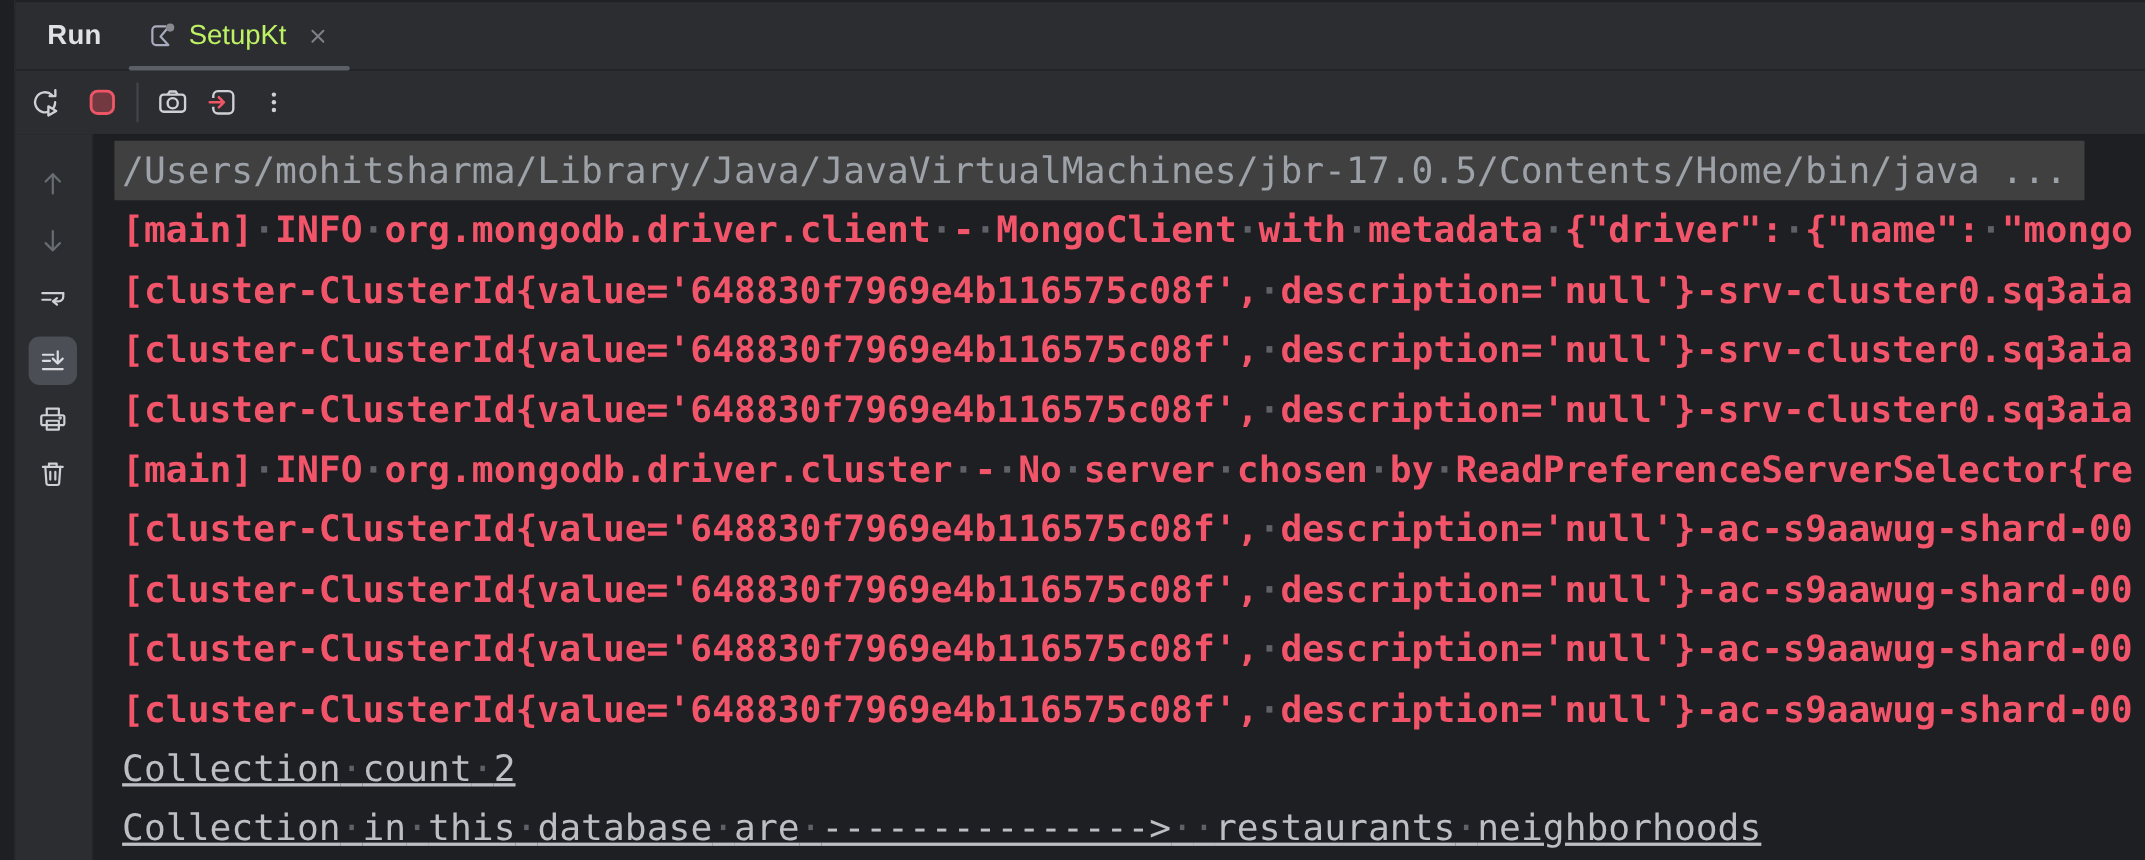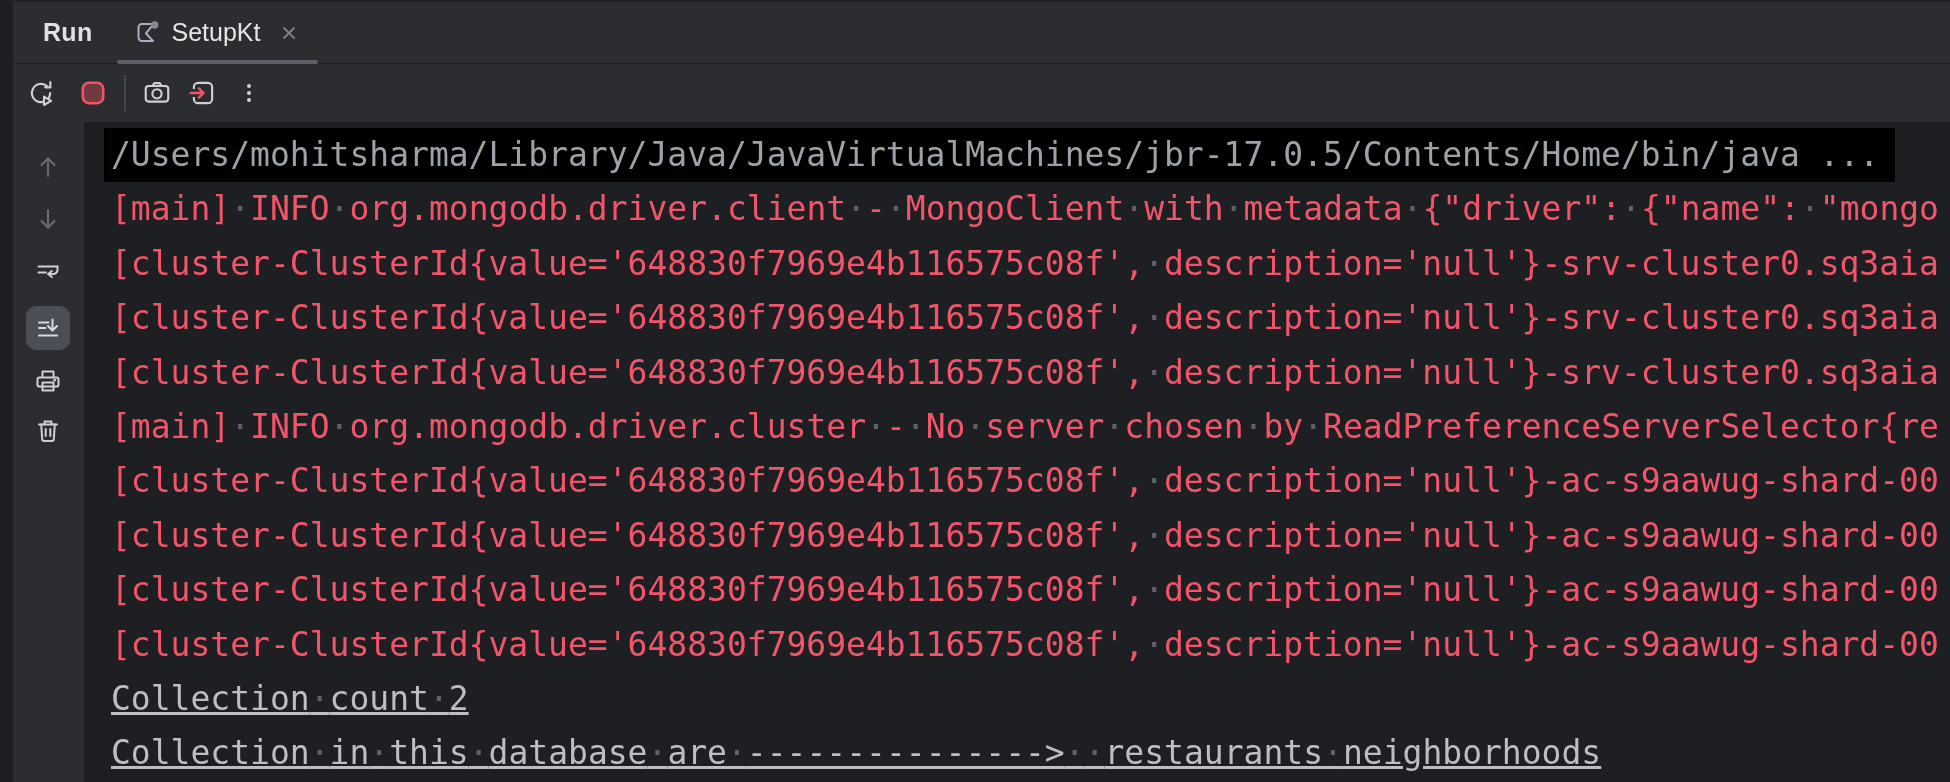--- a/index.html
+++ b/index.html
@@ -13,42 +13,42 @@
 
   
   .edge-stripe{position:absolute;left:0;top:0;width:13px;height:782px;background:#1e1f22;border-right:1px solid #2c2e31;z-index:6;}
 
   
   .header{position:absolute;left:13px;top:0;right:0;height:122px;background:#2b2d30;}
   .tabstrip{height:61px;border-top:2px solid #202124;border-bottom:1px solid #202124;display:flex;align-items:center;position:relative;}
   .tw-title{font-size:25px;font-weight:700;color:#dfe1e5;margin-left:30px;letter-spacing:.3px;}
   .tab{position:relative;height:100%;margin-left:22px;display:flex;align-items:center;gap:11px;padding:0 19px;cursor:default;}
   .tab::after{content:"";position:absolute;left:2px;right:2px;bottom:-1px;height:4px;border-radius:2px;background:#5c5f66;}
-  .tab-label{font-size:25px;color:#e5e5e5;}
+  .tab-label{font-size:25px;color:#bef264;}
   .tab-close{display:flex;align-items:center;justify-content:center;width:24px;height:24px;margin-left:6px;border-radius:4px;}
   .toolbar{height:58px;display:flex;align-items:center;padding-left:8px;}
   .tbtn{width:40px;height:40px;border:none;background:transparent;display:flex;align-items:center;justify-content:center;border-radius:8px;padding:0;cursor:pointer;}
   .tbtn.stop{margin-left:12px;}
   .tbtn.export{margin-left:6px;}
   .tbtn.kebab{margin-left:6px;}
   .tsep{width:2px;height:36px;background:#43454a;margin:0 11px;}
 
   
   .bodyrow{position:absolute;left:13px;top:122px;right:0;bottom:0;display:flex;}
   .sidebar{flex:none;width:71px;background:#2b2d30;border-right:1px solid #1f2023;position:relative;}
   .sbtn{position:absolute;left:21px;width:28px;height:28px;border:none;background:transparent;padding:0;display:flex;align-items:center;justify-content:center;cursor:pointer;}
   .sbtn.sel-bg{left:13px;width:44px;height:44px;background:#4b4e54;border-radius:10px;}
   .s-up{top:31px;}.s-down{top:83px;}.s-wrap{top:135px;}.s-end{top:184px;}.s-print{top:245px;}.s-trash{top:295px;}
 
   .console{flex:1;overflow:hidden;padding:6px 0 0 26px;background:#1e1f22;
     font-family:"DejaVu Sans Mono",monospace;font-size:33px;line-height:54.4px;white-space:pre;}
   .line{height:54.4px;}
-  .line.error{color:#f2556a;}
+  .line.error{color:#f2556a;font-weight:bold;}
   .line.stdout{color:#bcbec4;text-decoration:underline;}
-  .fold{display:inline-block;background:#000000;color:#9da1a8;padding:0 16px 0 7px;margin-left:-7px;border-radius:1px;}
+  .fold{display:inline-block;background:#404040;color:#9da1a8;padding:0 16px 0 7px;margin-left:-7px;border-radius:1px;}
   .wsdot{color:#5e6167;}
   svg{display:block;}
 </style>
 </head>
 <body>
 
 <div class="app">
   <div class="edge-stripe"></div>
 
   <div class="header">

